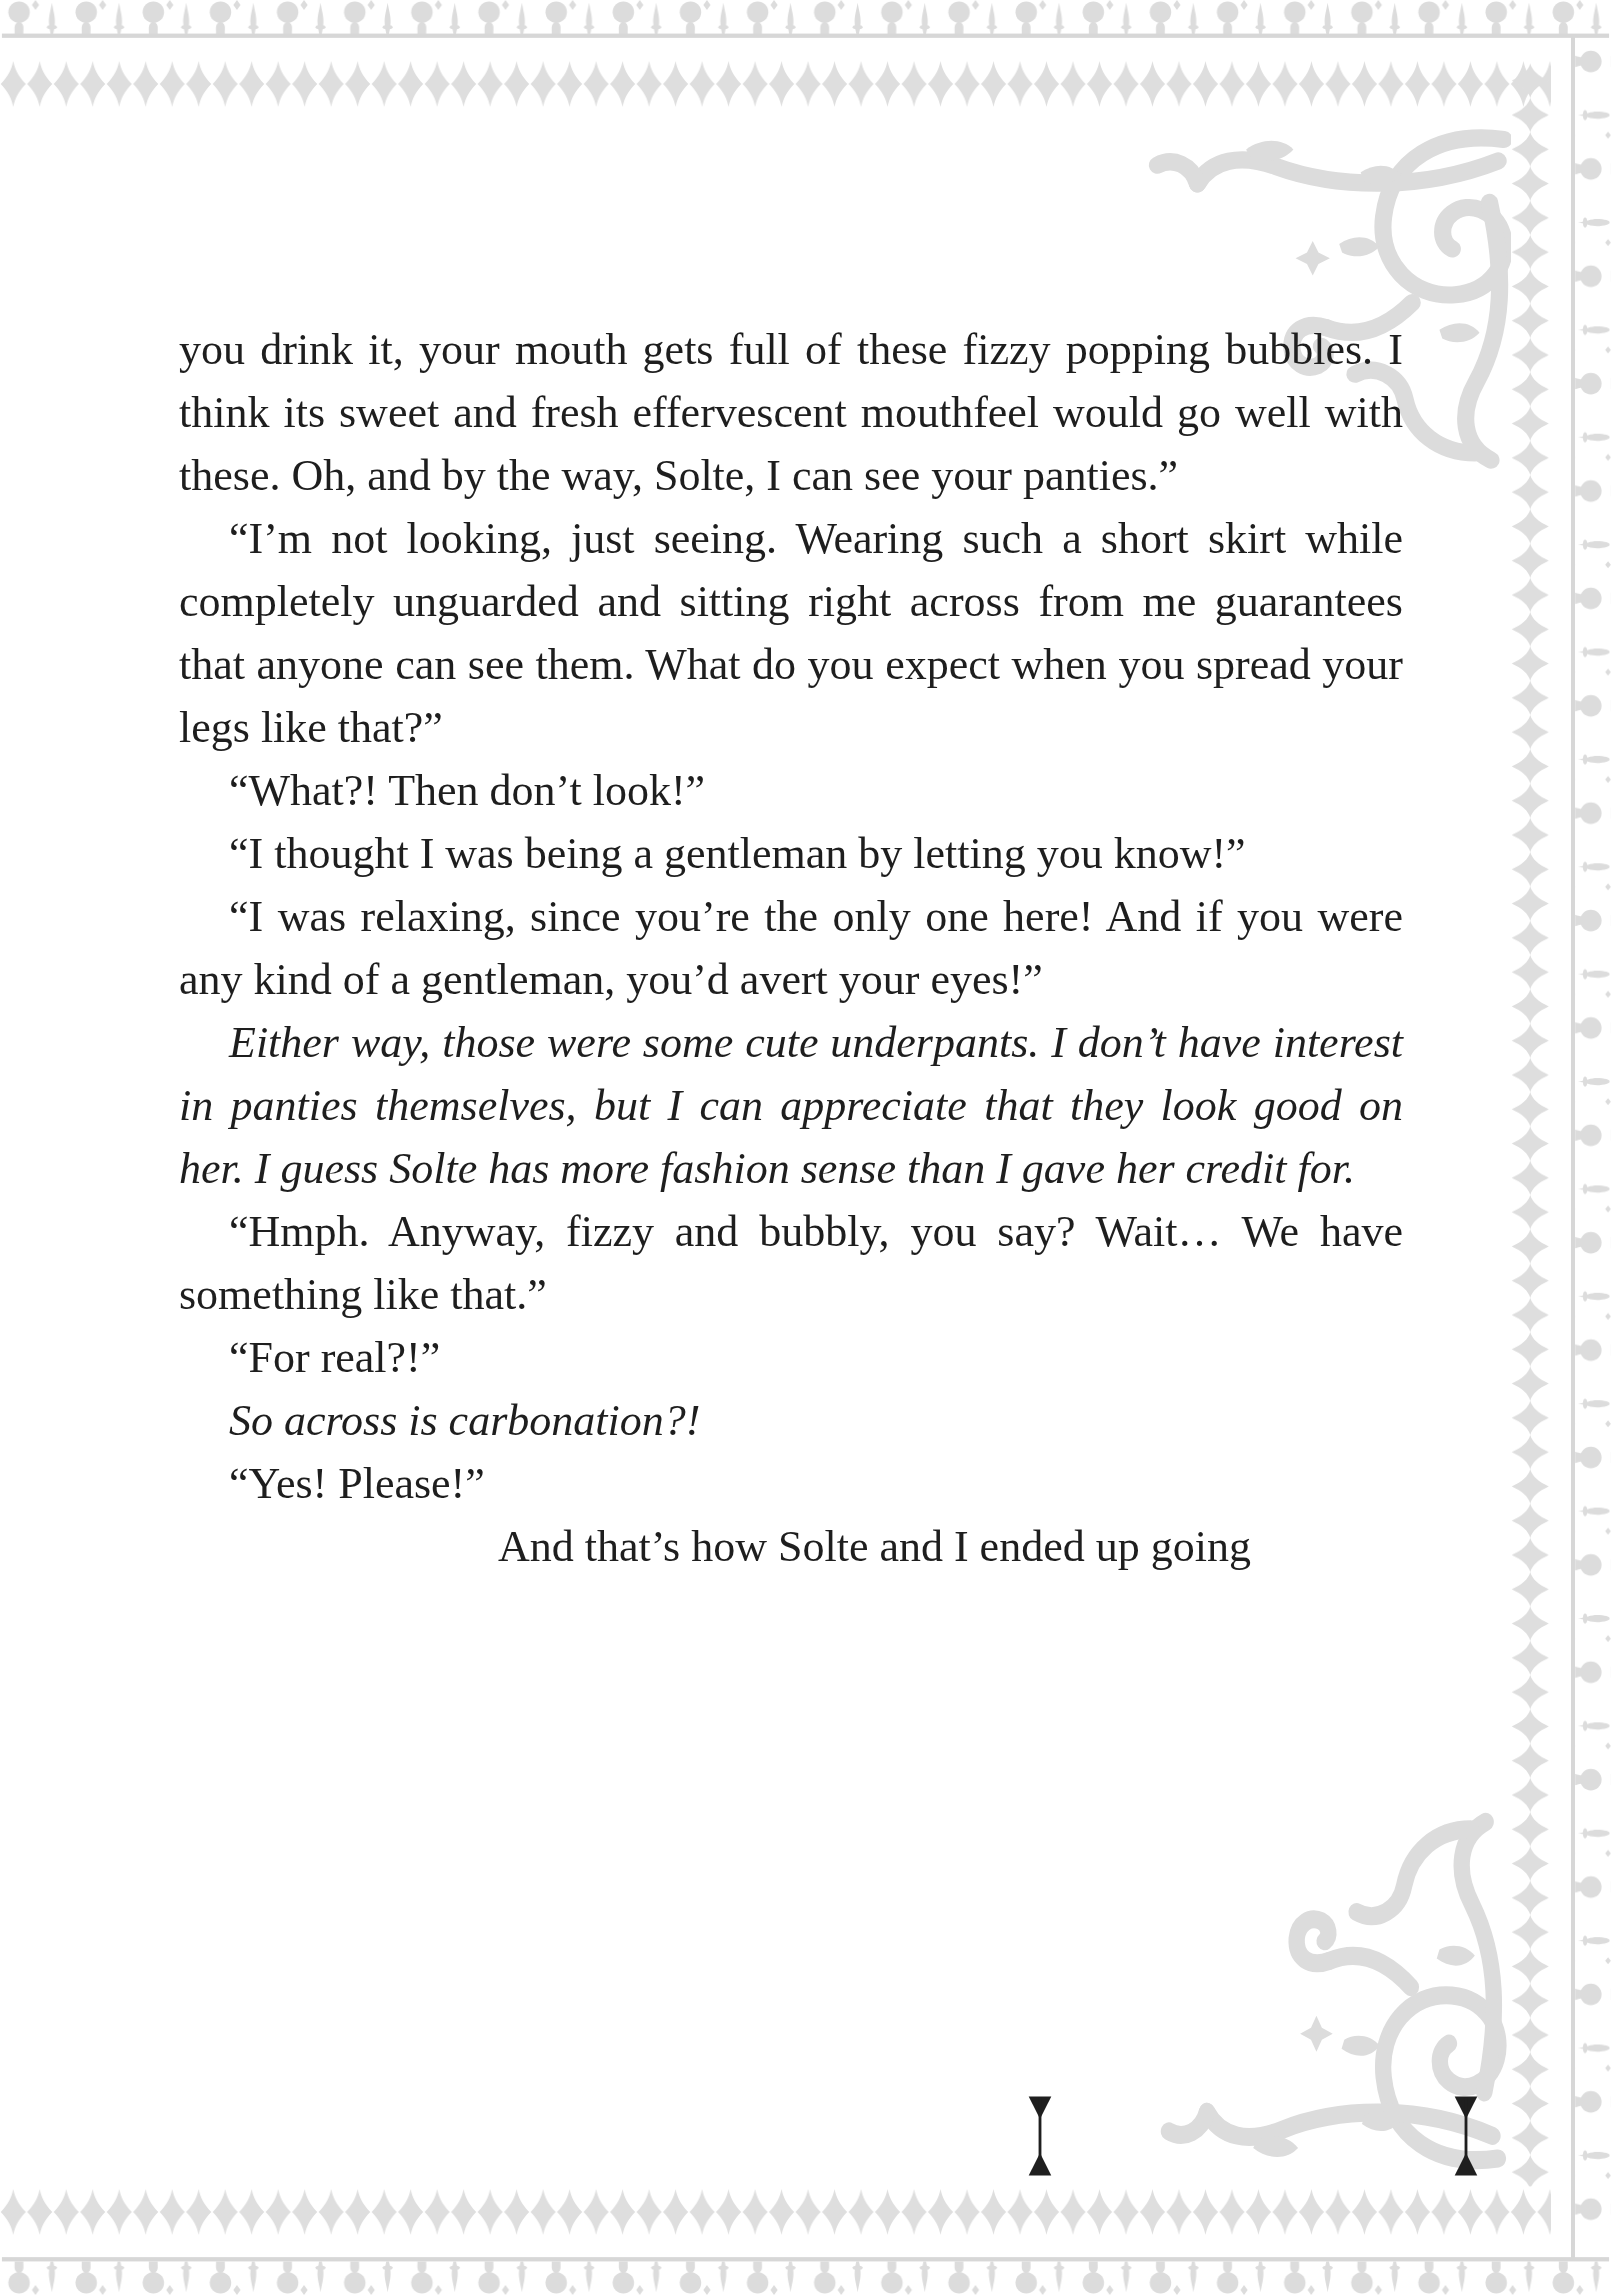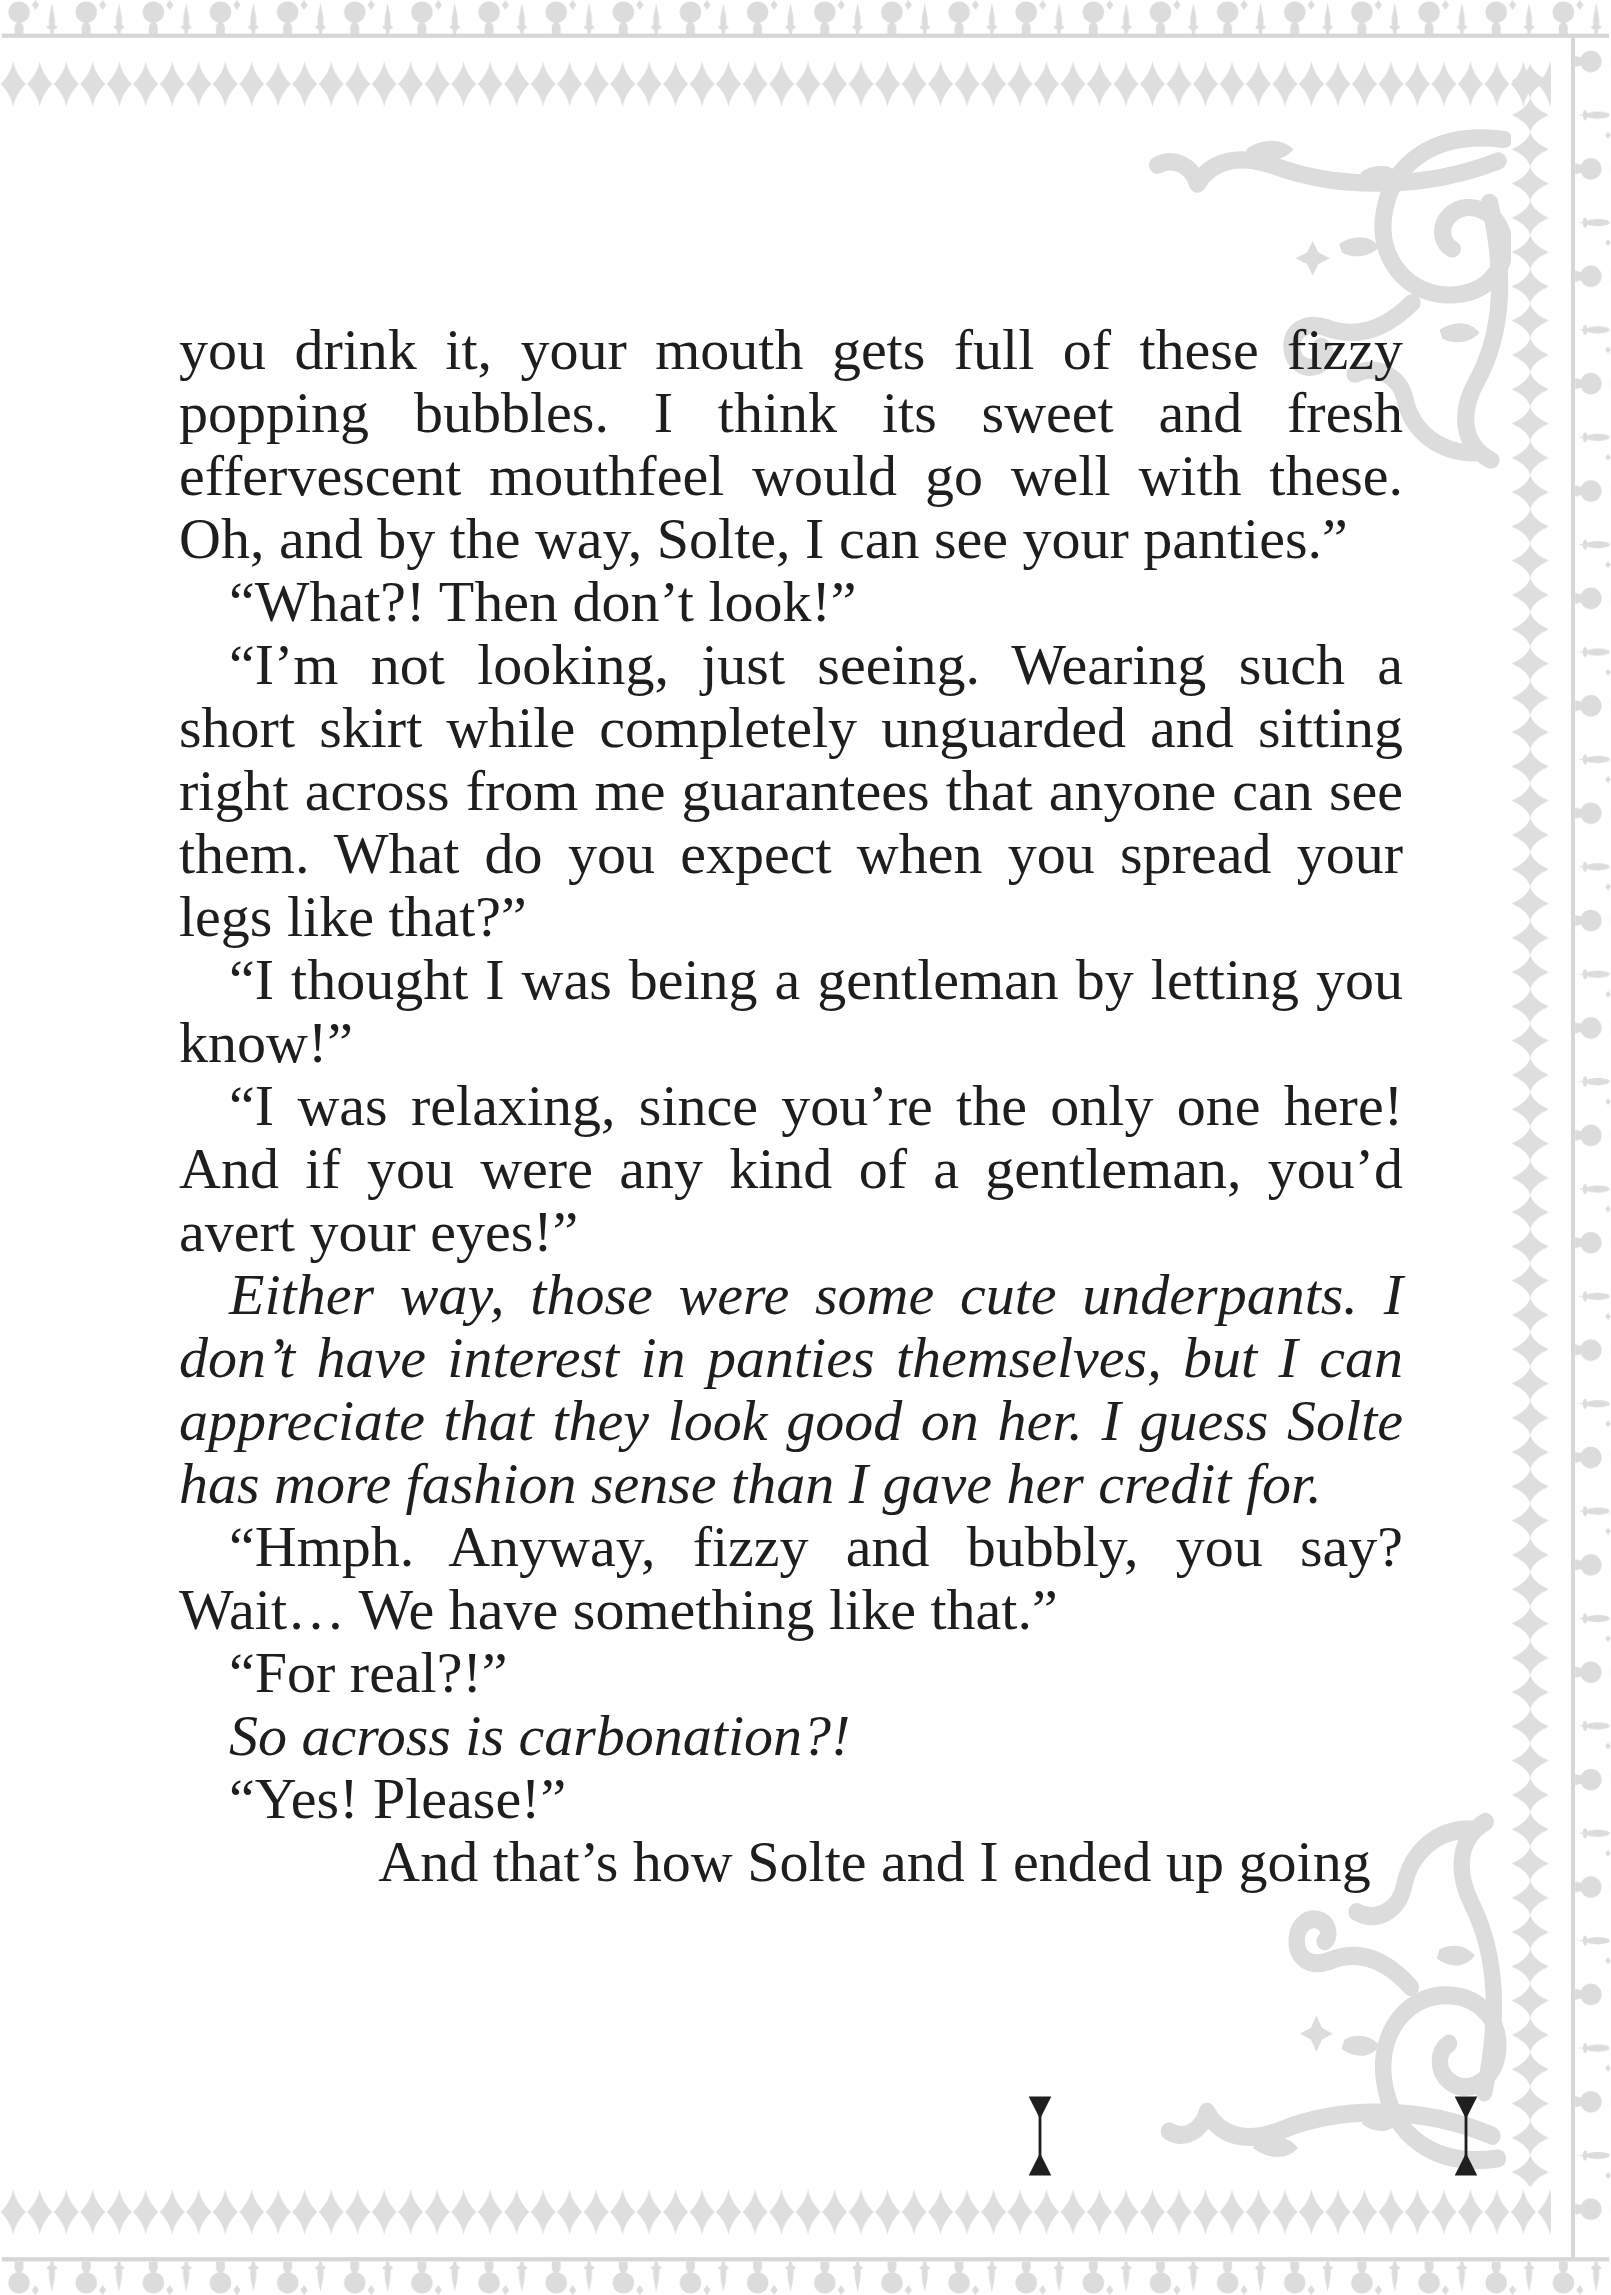--- a/index.html
+++ b/index.html
@@ -7,21 +7,21 @@
     position:relative;
     width:1611px;height:2295px;
     background:#ffffff;
     overflow:hidden;
     font-family:"Liberation Serif", serif;
   }
   .decor{position:absolute;z-index:0;}
   .vline{position:absolute;left:1571px;top:36px;width:4.3px;height:2224px;background:#d7d7d7;z-index:0;}
   main.story{
     position:absolute;left:179px;top:318px;width:1224px;z-index:2;
-    font-size:58px;line-height:63px;color:#1e1e1e;text-align:justify;
+    font-size:44px;line-height:63px;color:#1e1e1e;text-align:justify;
   }
   main.story p{margin:0;text-indent:50px;}
   main.story p.noindent{text-indent:0;}
   main.story p.italic{font-style:italic;}
   main.story p.last{text-indent:167px;text-align:center;}
   .section-label{
     position:absolute;left:1028px;top:2095px;width:450px;height:82px;z-index:2;
     display:flex;justify-content:space-between;align-items:center;
   }
   .section-label .label-text{
@@ -116,22 +116,22 @@
       </g>
     </g>
   </svg>
 
   <svg class="decor" style="left:1160px;top:1769px;" width="351" height="415" viewBox="0 0 490 580">
     <use href="#flourish-motif" transform="translate(-60,580) scale(0.95,-1.05)"></use>
   </svg>
 
   <main class="story">
     <p class="noindent">you drink it, your mouth gets full of these fizzy popping bubbles. I think its sweet and fresh effervescent mouthfeel would go well with these. Oh, and by the way, Solte, I can see your panties.”</p>
+    <p>“I’m not looking, just seeing. Wearing such a short skirt while completely unguarded and sitting right across from me guarantees that anyone can see them. What do you expect when you spread your legs like that?”</p>
     <p>“What?! Then don’t look!”</p>
-    <p>“I’m not looking, just seeing. Wearing such a short skirt while completely unguarded and sitting right across from me guarantees that anyone can see them. What do you expect when you spread your legs like that?”</p>
     <p>“I thought I was being a gentleman by letting you know!”</p>
     <p>“I was relaxing, since you’re the only one here! And if you were any kind of a gentleman, you’d avert your eyes!”</p>
     <p class="italic">Either way, those were some cute underpants. I don’t have interest in panties themselves, but I can appreciate that they look good on her. I guess Solte has more fashion sense than I gave her credit for.</p>
     <p>“Hmph. Anyway, fizzy and bubbly, you say? Wait… We have something like that.”</p>
     <p>“For real?!”</p>
     <p class="italic">So across is carbonation?!</p>
     <p>“Yes! Please!”</p>
     <p class="last">And that’s how Solte and I ended up going</p>
   </main>
 

